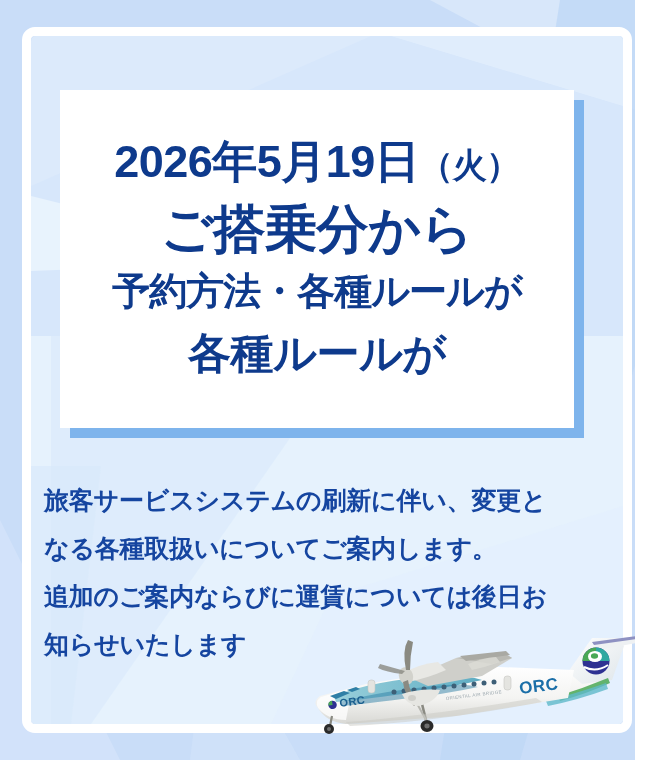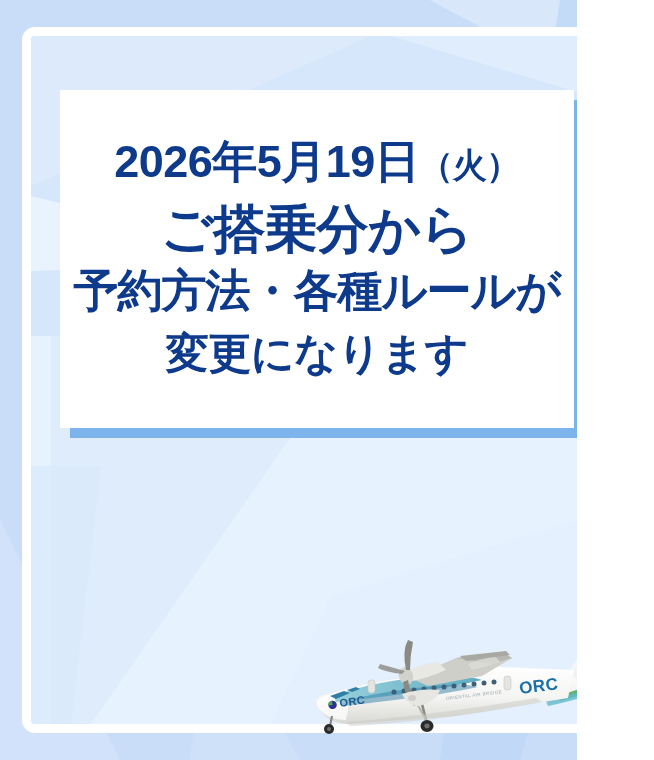--- a/index.html
+++ b/index.html
@@ -8,21 +8,21 @@
   }
   body {
     width: 654px;
     height: 760px;
     overflow: hidden;
     font-family: "Liberation Sans", "DejaVu Sans", sans-serif;
   }
 
   #banner {
     position: relative;
-    width: 577px;
+    width: 635px;
     height: 760px;
     background: #fca5a5;
     overflow: hidden;
     text-decoration: underline;
   }
 
   
   .bg-shapes {
     position: absolute;
     inset: 0;
@@ -95,21 +95,21 @@
     margin-bottom: 2px;
   }
   .hl-date .small {
     font-size: 34px;
   }
   .hl-2 {
     font-size: 52px;
     line-height: 62px;
   }
   .hl-3 {
-    font-size: 45px;
+    font-size: 38px;
     line-height: 62px;
     letter-spacing: -1px;
   }
   .hl-4 {
     font-size: 43px;
     line-height: 62px;
   }
 
   
   .body-text {
@@ -167,23 +167,29 @@
   <div class="frame"></div>
 
   <div class="headline-shadow"></div>
 
   <div class="headline-card">
     <div class="headline-line hl-date">
       <span>2026年</span><span>5月</span><span>19日</span><span class="small">（火）</span>
     </div>
     <div class="headline-line hl-2">ご搭乗分から</div>
     <div class="headline-line hl-3">予約方法・各種ルールが</div>
-    <div class="headline-line hl-4">変更になります</div>
+    <div class="headline-line hl-4">各種ルールが</div>
   </div>
 
+  <div class="body-text">
+    <span class="bline">旅客サービスシステムの刷新に伴い、変更と</span>
+    <span class="bline">なる各種取扱いについてご案内します。</span>
+    <span class="bline">追加のご案内ならびに運賃については後日お</span>
+    <span class="bline">知らせいたします</span>
+  </div>
 
   <svg class="aircraft" viewBox="0 0 330 110" aria-hidden="true">
     <defs>
       <linearGradient id="fusShade" x1="0" y1="0" x2="0" y2="1">
         <stop offset="0" stop-color="#ffffff"></stop>
         <stop offset="0.55" stop-color="#f4f4f2"></stop>
         <stop offset="1" stop-color="#d8d8d4"></stop>
       </linearGradient>
       <linearGradient id="tealSwoosh" x1="0" y1="0" x2="1" y2="0">
         <stop offset="0" stop-color="#8ecbd8"></stop>

